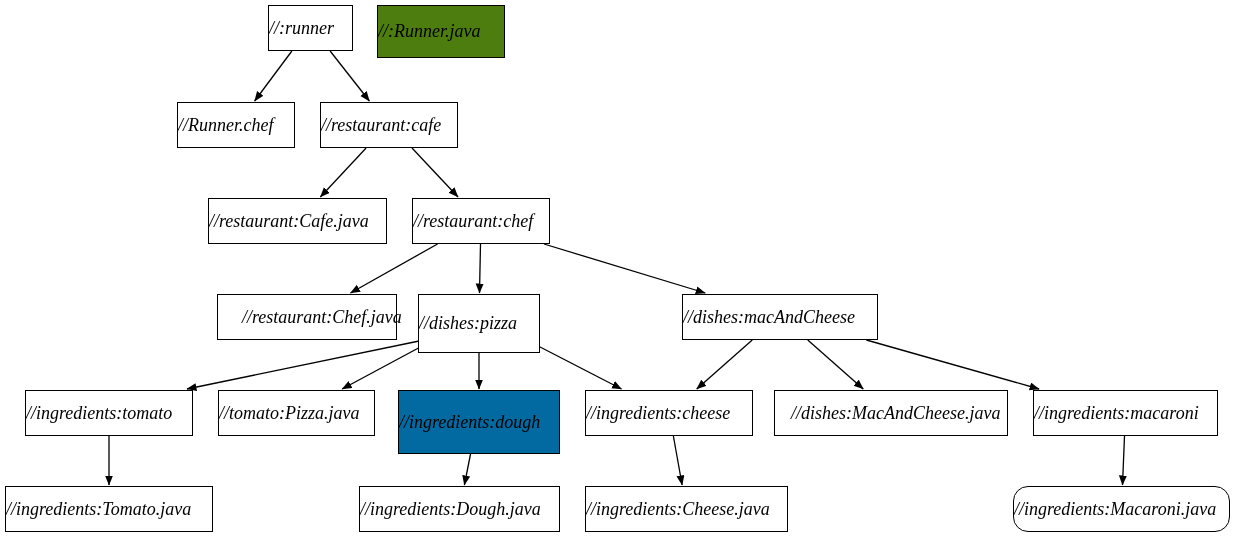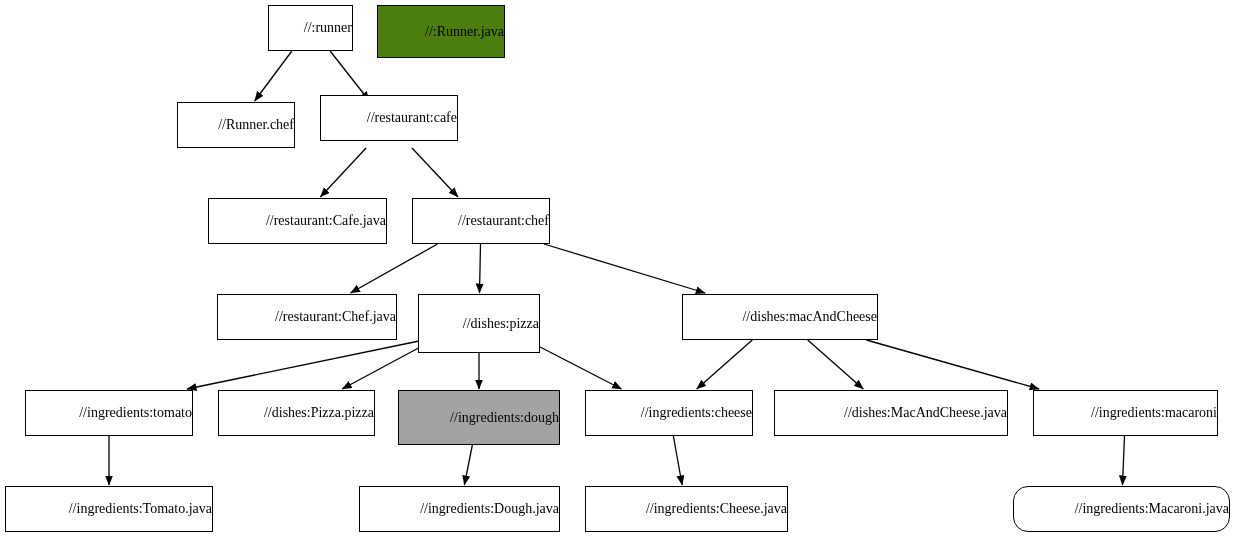--- a/index.html
+++ b/index.html
@@ -22,24 +22,25 @@
     width: 1242px;
     height: 539px;
   }
   .node {
     position: absolute;
     box-sizing: border-box;
     background: #ffffff;
     border: 1.3px solid #000000;
     display: flex;
     align-items: center;
-    justify-content: flex-end;
+    justify-content: flex-start;
     white-space: nowrap;
-    font-size: 14px;
+    font-size: 18px;
     color: #000000;
+    font-style: italic;
   }
   .edge {
     stroke: #000000;
     stroke-width: 1.3;
     fill: none;
   }
 </style>
 </head>
 <body>
 
@@ -74,21 +75,21 @@
   <div id="node-layer">
       <div class="node" style="left: 268px; top: 5px; width: 85px; height: 46px; background: rgb(255, 255, 255); border-color: rgb(0, 0, 0);">
         <span style="color: rgb(0, 0, 0);">//:runner</span>
       </div>
       <div class="node" style="left: 377px; top: 5px; width: 128px; height: 53px; background: #4d7c0f; border-color: rgb(0, 0, 0);">
         <span style="color: rgb(0, 0, 0);">//:Runner.java</span>
       </div>
       <div class="node" style="left: 177px; top: 102px; width: 118px; height: 46px; background: rgb(255, 255, 255); border-color: rgb(0, 0, 0);">
         <span style="color: rgb(0, 0, 0);">//Runner.chef</span>
       </div>
-      <div class="node" style="left: 320px; top: 95px; width: 138px; height: 46px; background: rgb(255, 255, 255); border-color: rgb(0, 0, 0);">
+      <div class="node" style="left: 320px; top: 102px; width: 138px; height: 46px; background: rgb(255, 255, 255); border-color: rgb(0, 0, 0);">
         <span style="color: rgb(0, 0, 0);">//restaurant:cafe</span>
       </div>
       <div class="node" style="left: 208px; top: 198px; width: 179px; height: 46px; background: rgb(255, 255, 255); border-color: rgb(0, 0, 0);">
         <span style="color: rgb(0, 0, 0);">//restaurant:Cafe.java</span>
       </div>
       <div class="node" style="left: 412px; top: 198px; width: 138px; height: 46px; background: rgb(255, 255, 255); border-color: rgb(0, 0, 0);">
         <span style="color: rgb(0, 0, 0);">//restaurant:chef</span>
       </div>
       <div class="node" style="left: 217px; top: 294px; width: 180px; height: 46px; background: rgb(255, 255, 255); border-color: rgb(0, 0, 0);">
         <span style="color: rgb(0, 0, 0); margin-left: 24px;">//restaurant:Chef.java</span>
@@ -96,23 +97,23 @@
       <div class="node" style="left: 418px; top: 294px; width: 122px; height: 59px; background: rgb(255, 255, 255); border-color: rgb(0, 0, 0);">
         <span style="color: rgb(0, 0, 0);">//dishes:pizza</span>
       </div>
       <div class="node" style="left: 682px; top: 294px; width: 196px; height: 46px; background: rgb(255, 255, 255); border-color: rgb(0, 0, 0);">
         <span style="color: rgb(0, 0, 0);">//dishes:macAndCheese</span>
       </div>
       <div class="node" style="left: 25px; top: 390px; width: 168px; height: 46px; background: rgb(255, 255, 255); border-color: rgb(0, 0, 0);">
         <span style="color: rgb(0, 0, 0);">//ingredients:tomato</span>
       </div>
       <div class="node" style="left: 218px; top: 390px; width: 157px; height: 46px; background: rgb(255, 255, 255); border-color: rgb(0, 0, 0);">
-        <span style="color: rgb(0, 0, 0);">//dishes:Pizza.pizza</span>
+        <span style="color: rgb(0, 0, 0);">//tomato:Pizza.java</span>
       </div>
-      <div class="node" style="left: 398px; top: 390px; width: 162px; height: 55px; background: #a3a3a3; border-color: rgb(0, 0, 0);">
+      <div class="node" style="left: 398px; top: 390px; width: 162px; height: 64px; background: #0369a1; border-color: rgb(0, 0, 0);">
         <span style="color: rgb(0, 0, 0);">//ingredients:dough</span>
       </div>
       <div class="node" style="left: 585px; top: 390px; width: 168px; height: 46px; background: rgb(255, 255, 255); border-color: rgb(0, 0, 0);">
         <span style="color: rgb(0, 0, 0);">//ingredients:cheese</span>
       </div>
       <div class="node" style="left: 774px; top: 390px; width: 234px; height: 46px; background: rgb(255, 255, 255); border-color: rgb(0, 0, 0); padding-left: 16px;">
         <span style="color: rgb(0, 0, 0);">//dishes:MacAndCheese.java</span>
       </div>
       <div class="node" style="left: 1033px; top: 390px; width: 185px; height: 46px; background: rgb(255, 255, 255); border-color: rgb(0, 0, 0);">
         <span style="color: rgb(0, 0, 0);">//ingredients:macaroni</span>

